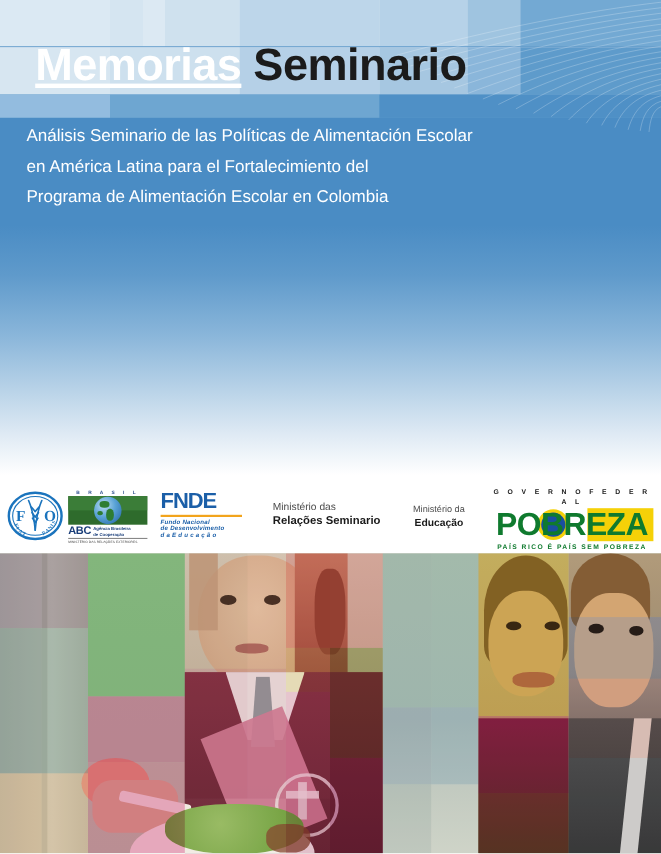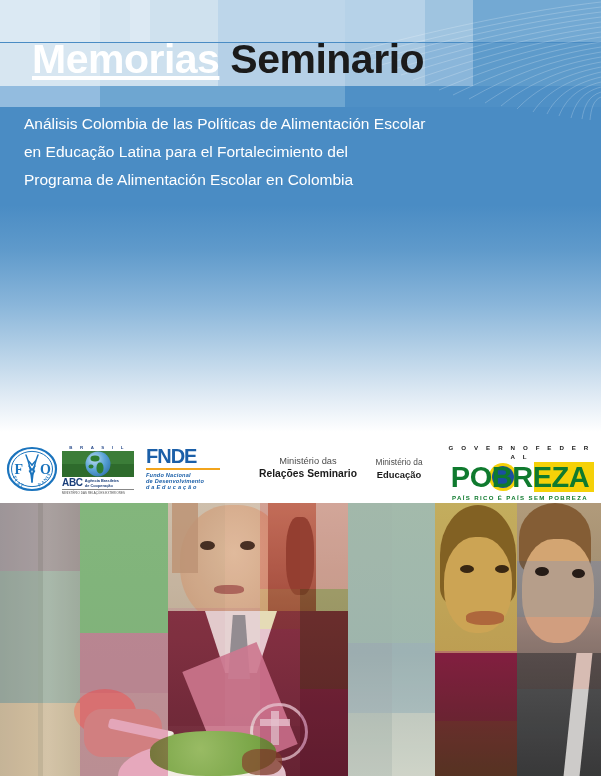--- a/index.html
+++ b/index.html
@@ -54,21 +54,21 @@
   .abc .agtxt{font-size:3.9px;color:#1b3f7a;line-height:4.4px;font-weight:bold;}
   .abc .minline{font-size:2.9px;color:#444;letter-spacing:0.1px;line-height:4px;border-top:1px solid #888;margin-top:1px;padding-top:0.5px;}
 
   
   .fnde{left:146px;top:446px;width:76px;height:44px;}
   .fnde .big{font-size:20px;font-weight:bold;color:#1b5fa8;letter-spacing:-1px;line-height:21px;font-family:"Liberation Sans",sans-serif;}
   .fnde .rule{width:74px;height:1.6px;background:#f2a41c;margin:1px 0 2px 0;}
   .fnde .sm{font-size:5.6px;color:#1b5fa8;line-height:6.4px;font-style:italic;font-weight:bold;letter-spacing:0.2px;}
 
   
-  .minrel{left:248px;top:455px;width:120px;text-align:center;}
+  .minrel{left:248px;top:455px;width:120px;text-align:left;}
   .minedu{left:356px;top:456px;width:86px;text-align:center;}
   .min .l1{font-size:9.3px;color:#4c4c4c;line-height:12px;}
   .min .l2{font-size:10.3px;color:#1a1a1a;font-weight:bold;line-height:13px;}
   .minedu .l1{font-size:8.3px;}
   .minedu .l2{font-size:9.4px;}
 
   
   .gov{left:446px;top:443px;width:148px;}
   .gov .gf{font-size:6.2px;letter-spacing:3.1px;color:#1a1a1a;font-weight:bold;text-align:center;line-height:9px;}
   .gov .brand{position:relative;height:30px;width:148px;margin-top:1px;}
@@ -141,22 +141,22 @@
           <path d="M300 87 C 281 92, 274 104, 270 118"></path>
           <path d="M300 92 C 287 96, 283 107, 281 119"></path>
           <path d="M300 97 C 292 100, 290 110, 289 120"></path>
         </g>
       </svg>
     </div>
 
     <div class="title"><span class="w1">Memorias</span> <span class="w2">Seminario</span></div>
 
     <div class="subtitle">
-      <div>Análisis Colombia de las Políticas de Alimentación Escolar</div>
-      <div>en Educação Latina para el Fortalecimiento del</div>
+      <div>Análisis Seminario de las Políticas de Alimentación Escolar</div>
+      <div>en América Latina para el Fortalecimiento del</div>
       <div>Programa de Alimentación Escolar en Colombia</div>
     </div>
   </div>
 
   <div class="logostrip">
 
     <div class="logo fao" style="top:11px;">
       <svg width="52" height="46" viewBox="0 0 52 46" xmlns="http://www.w3.org/2000/svg">
         <ellipse cx="26" cy="23" rx="24" ry="21" fill="none" stroke="#1b74bd" stroke-width="2.2"></ellipse>
         <ellipse cx="26" cy="23" rx="20.5" ry="17.6" fill="none" stroke="#1b74bd" stroke-width="1"></ellipse>

